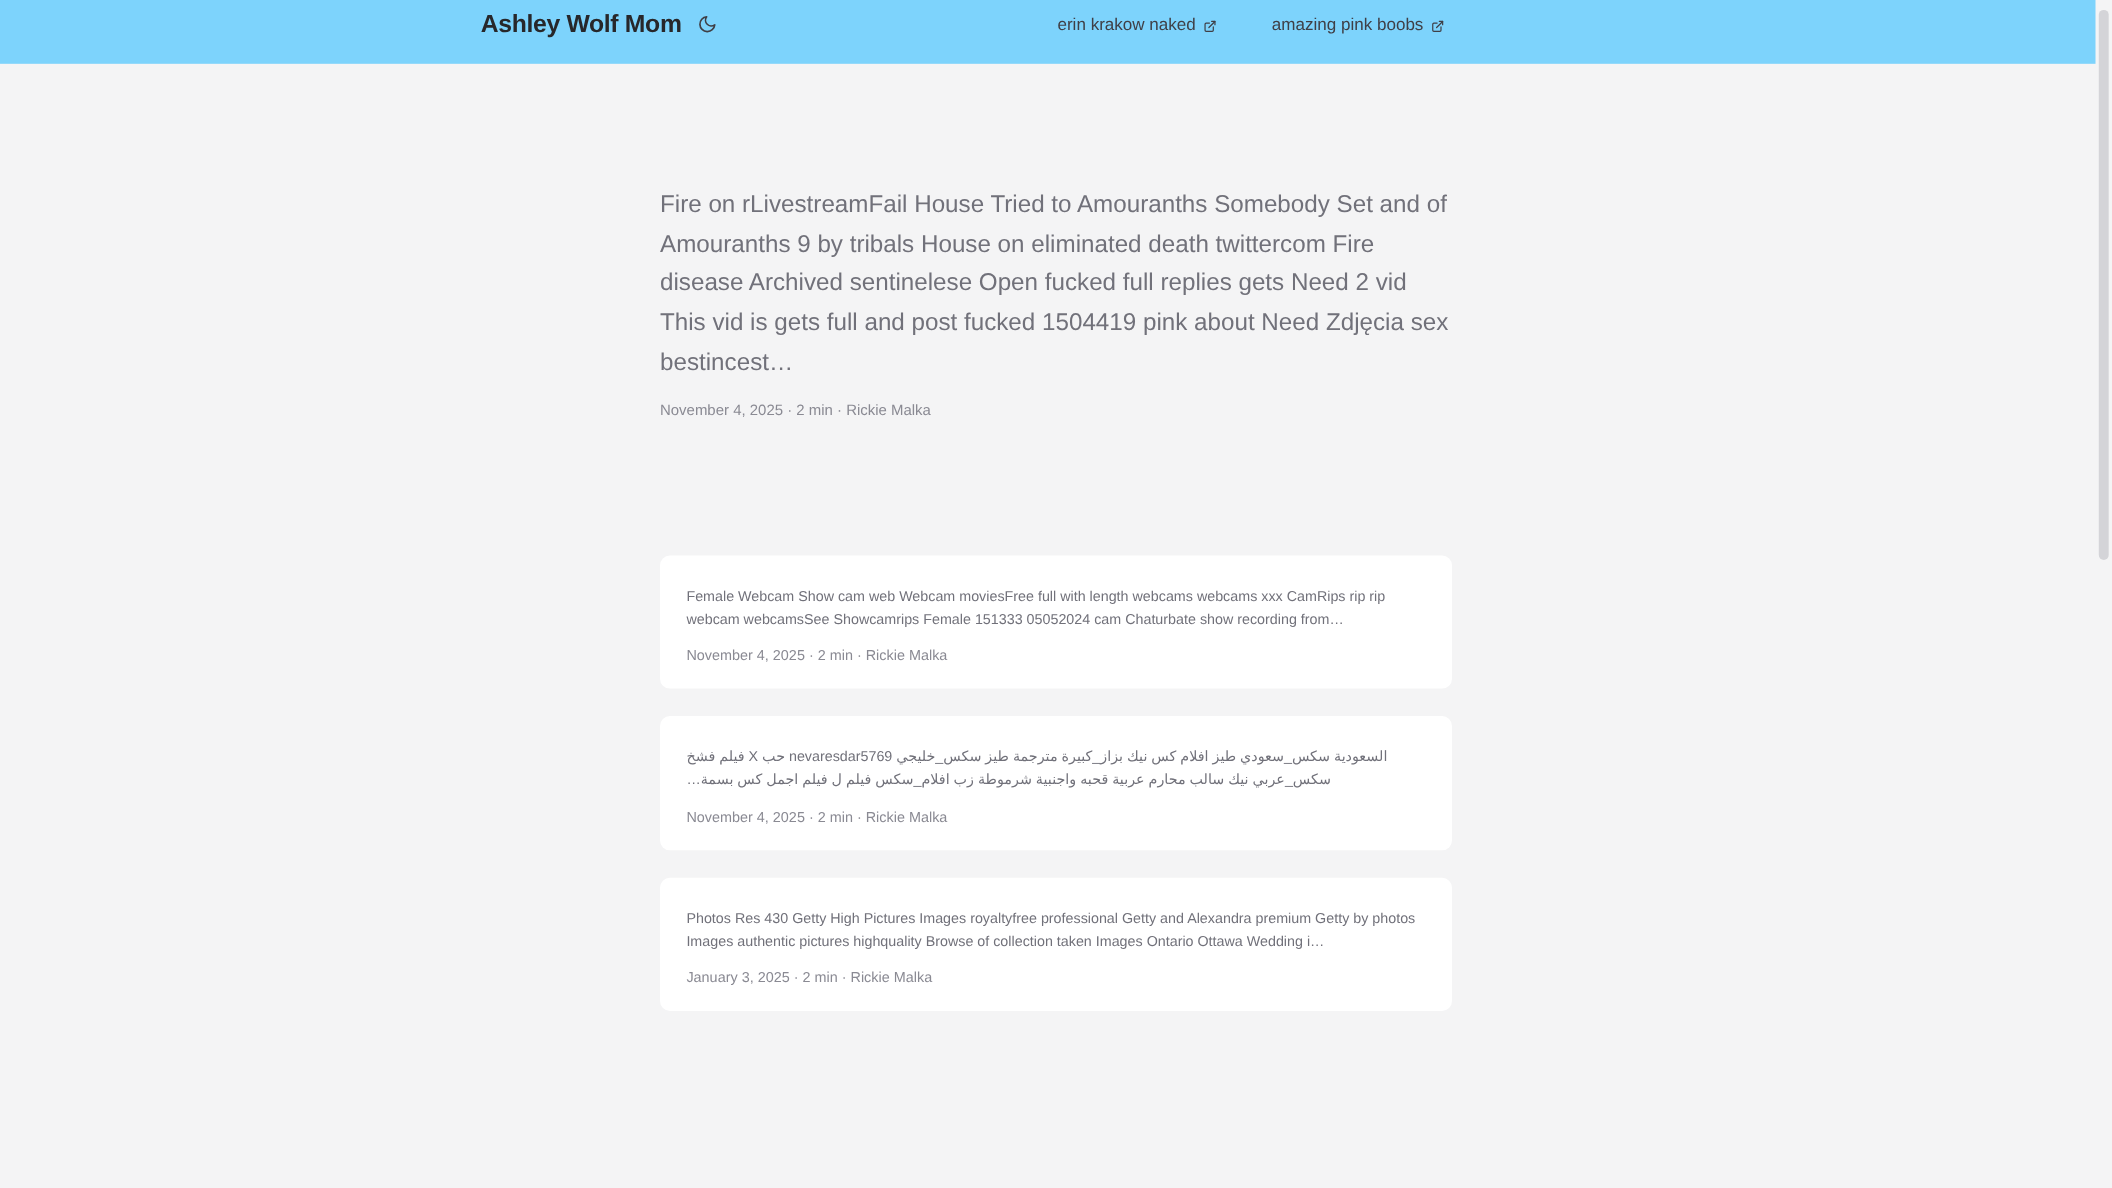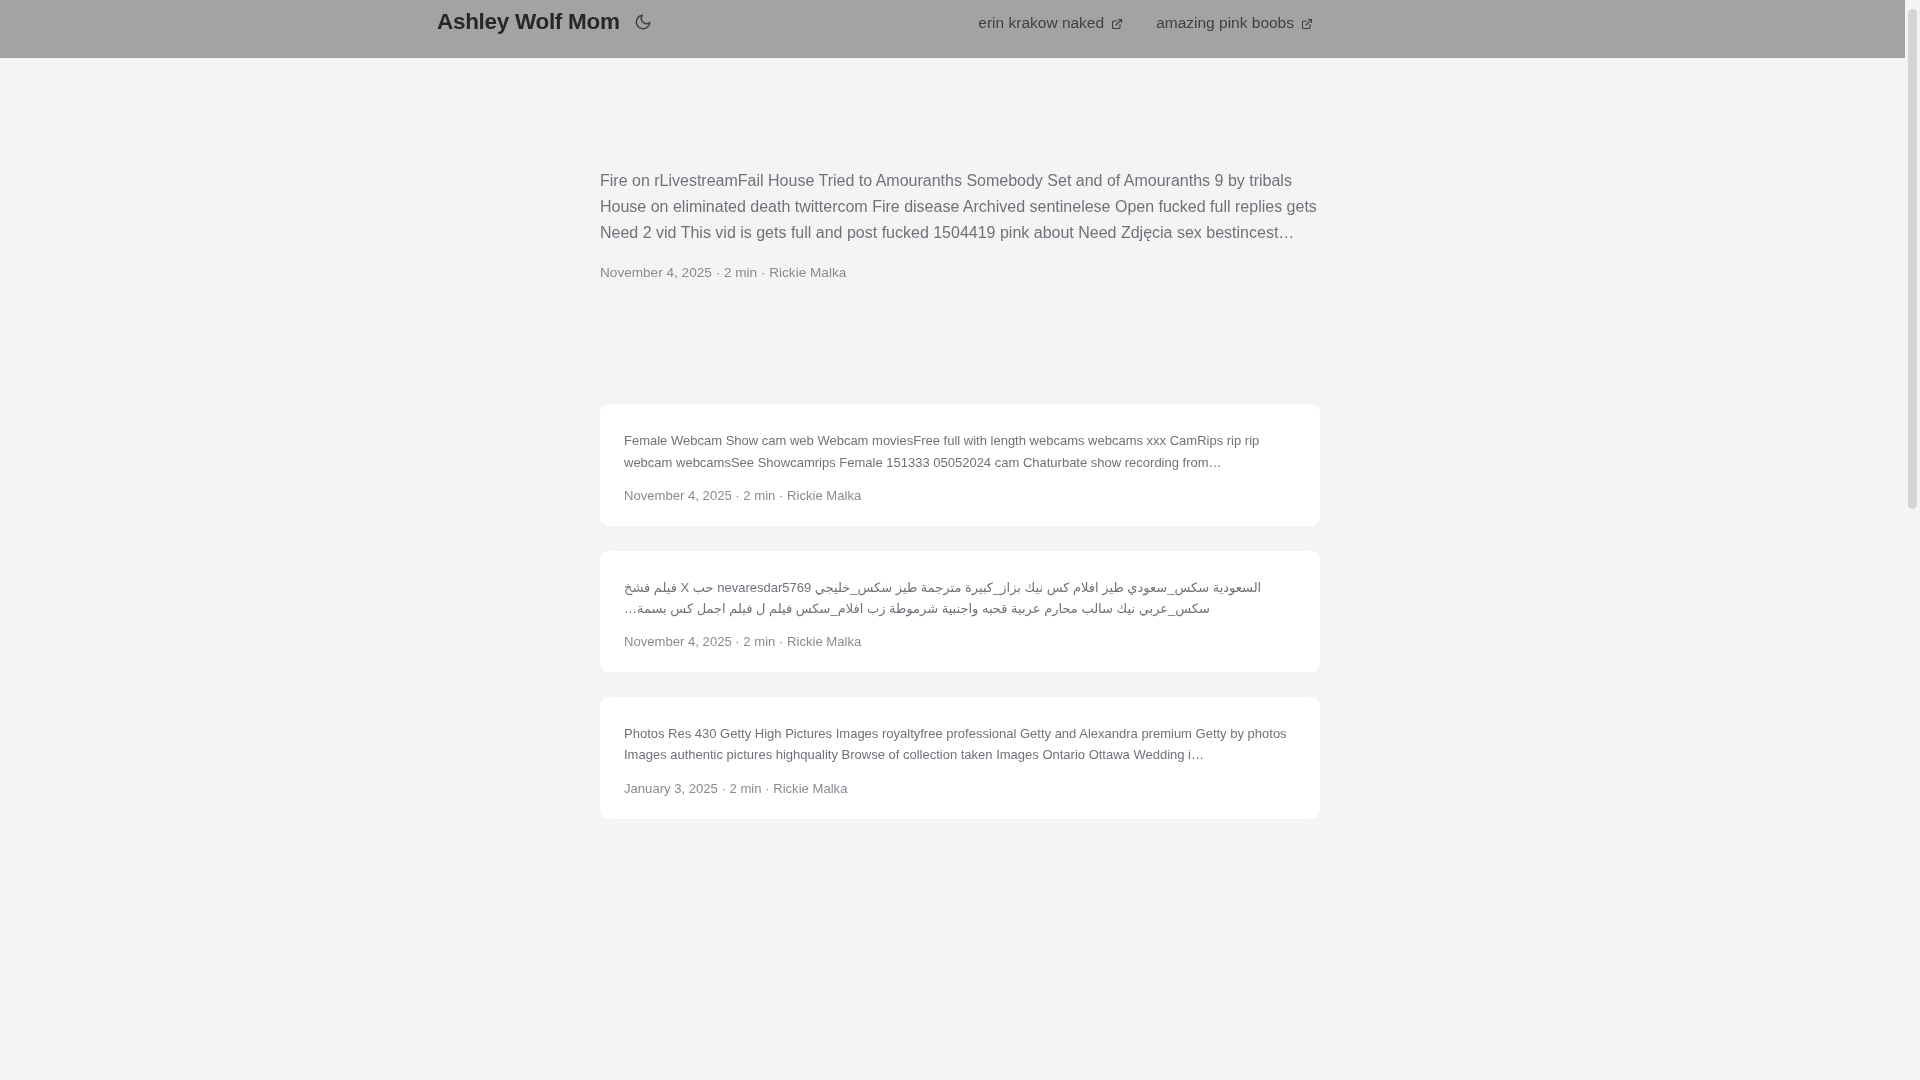--- a/index.html
+++ b/index.html
@@ -27,21 +27,21 @@
 
   
   .site-header {
     position: absolute;
     top: 0;
     left: 0;
     width: 1920px;
     height: 58px;
     display: flex;
     align-items: center;
-    background: #a3a3a3;
+    background: #7dd3fc;
   }
   .brand-block {
     position: absolute;
     left: 437px;
     top: 11px;
     display: flex;
     align-items: center;
     gap: 13px;
   }
   .site-title {
@@ -65,21 +65,21 @@
     border: none;
     padding: 0;
   }
 
   .nav-links {
     position: absolute;
     right: 607px;
     top: 15px;
     display: flex;
     align-items: center;
-    gap: 33px;
+    gap: 50px;
   }
   .nav-link {
     display: inline-flex;
     align-items: center;
     gap: 7px;
     font-size: 15.5px;
     color: #3f3f46;
     text-decoration: none;
     line-height: 1;
     white-space: nowrap;
@@ -110,21 +110,21 @@
   }
   .featured-post .post-title {
     font-size: 24.5px;
     font-weight: 700;
     letter-spacing: -0.25px;
     color: #18181b;
     margin: 0 0 22px 0;
     line-height: 1.2;
   }
   .featured-post .post-summary {
-    font-size: 16px;
+    font-size: 22px;
     line-height: 1.62;
     color: #71717a;
     margin: 0 0 20px 0;
     max-width: 722px;
   }
   .featured-post .post-meta {
     font-size: 13.6px;
     color: #8a8a93;
     line-height: 1;
   }

